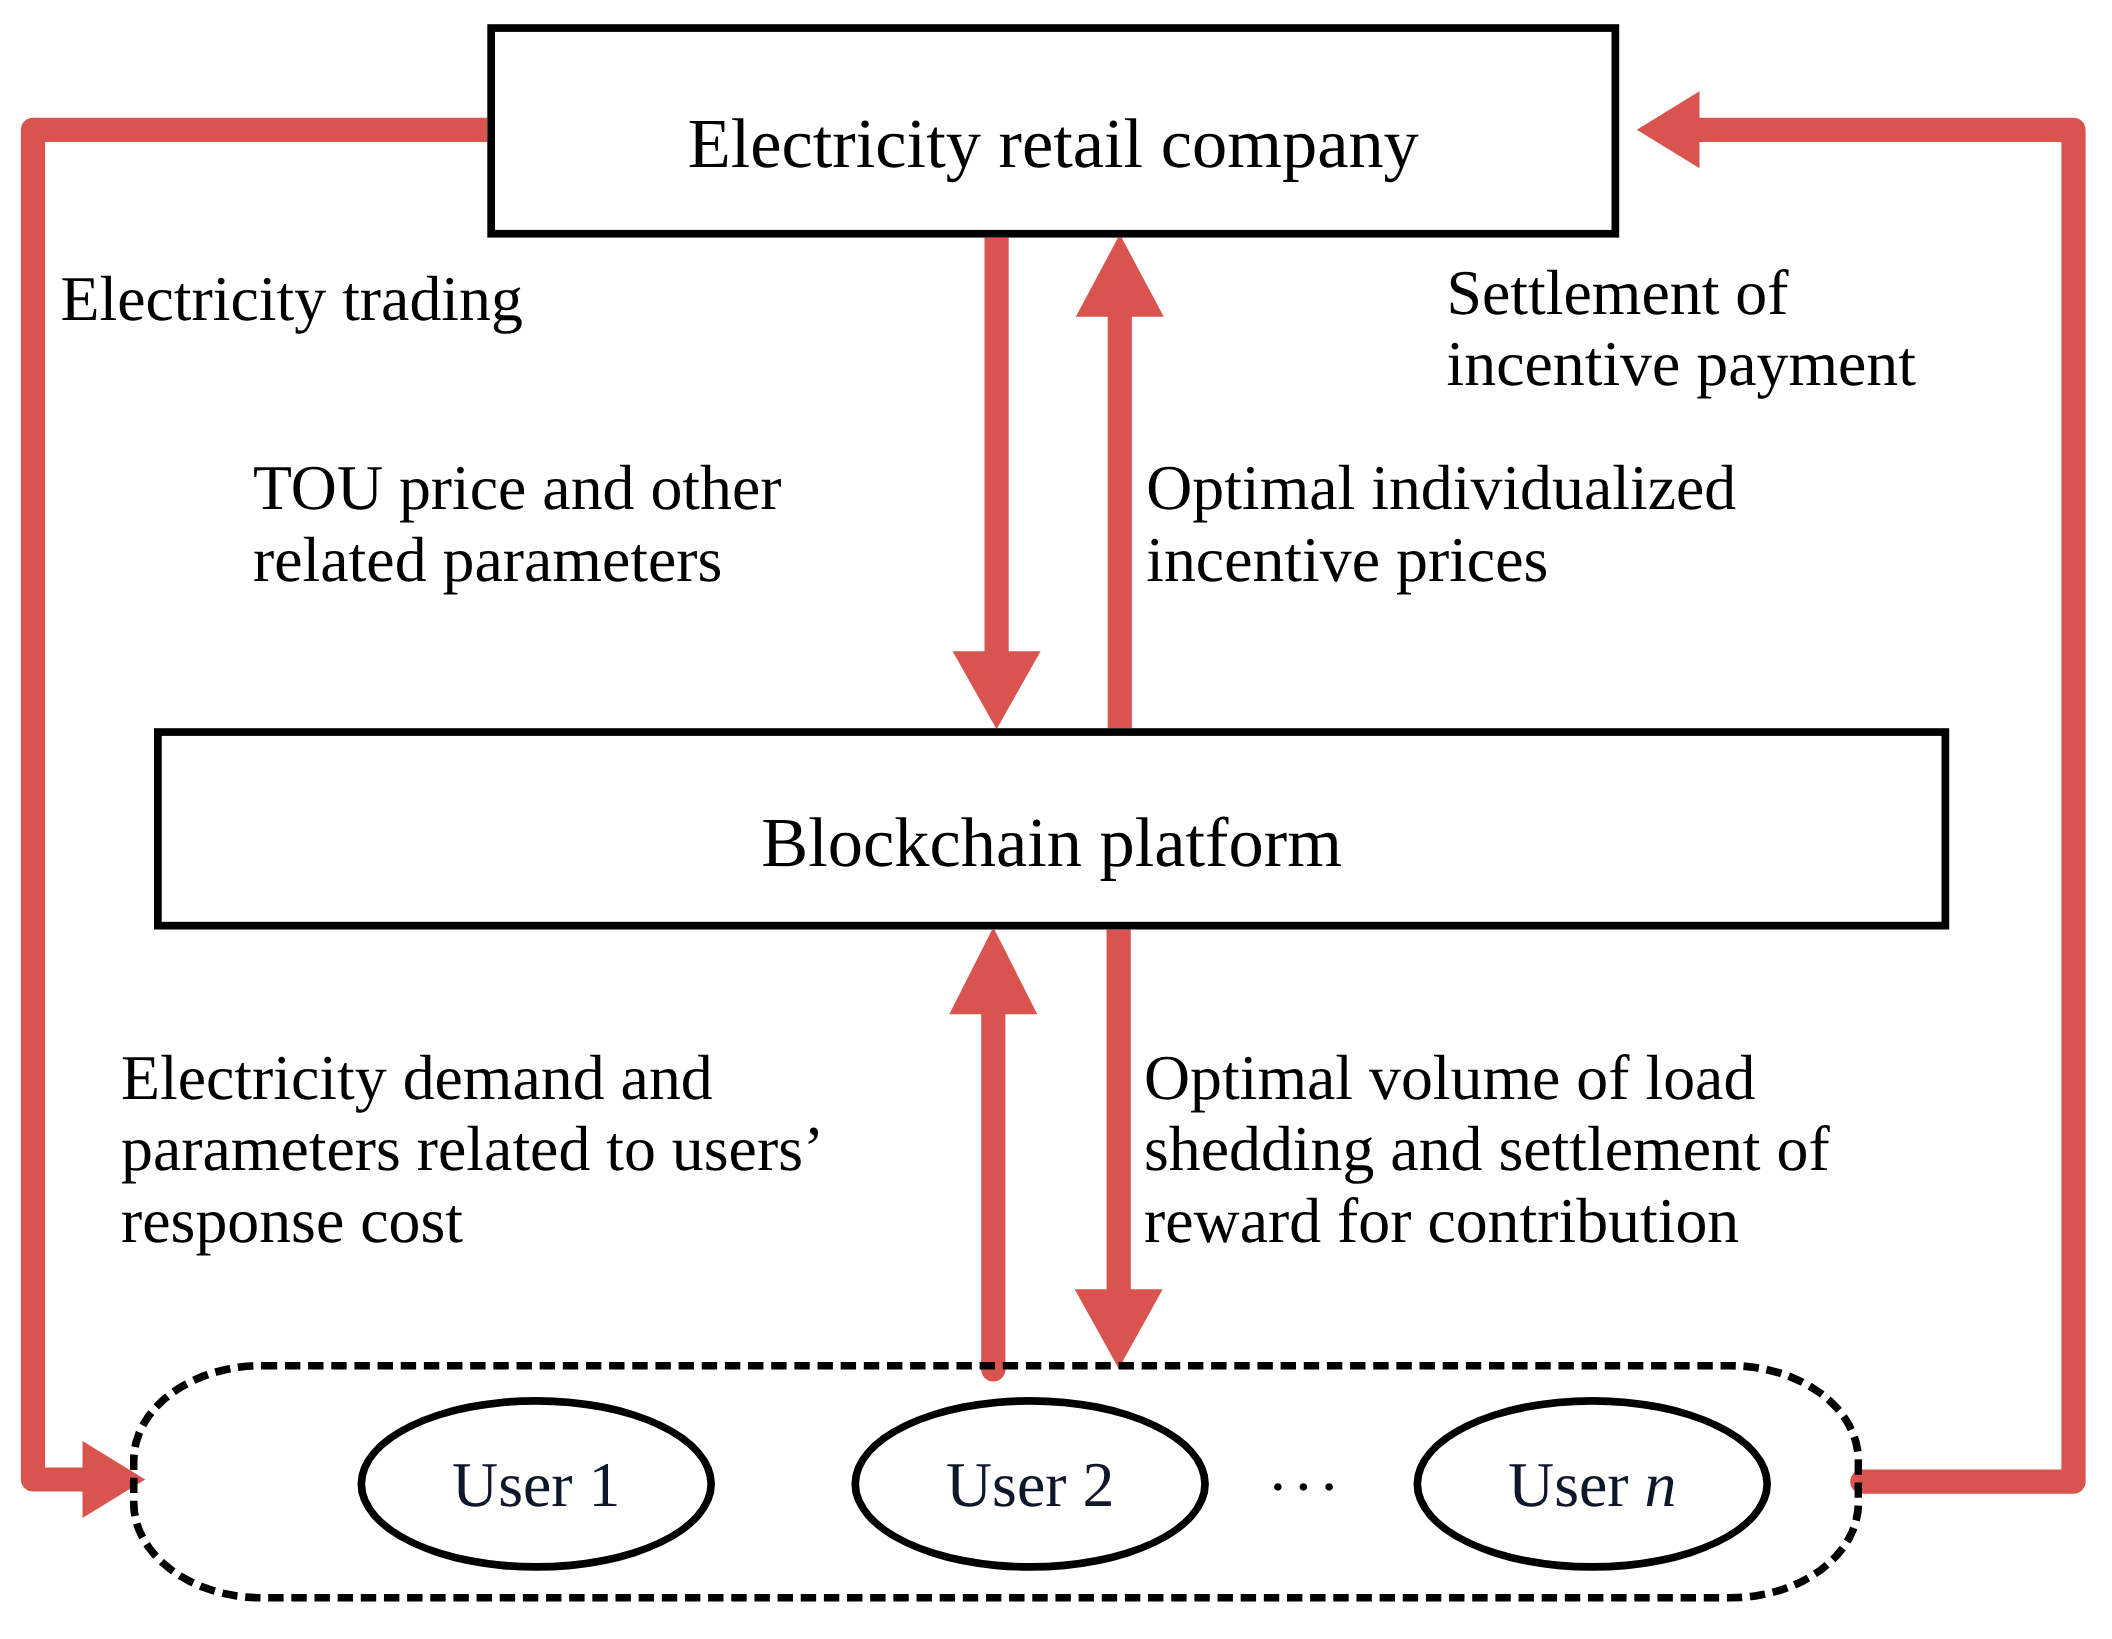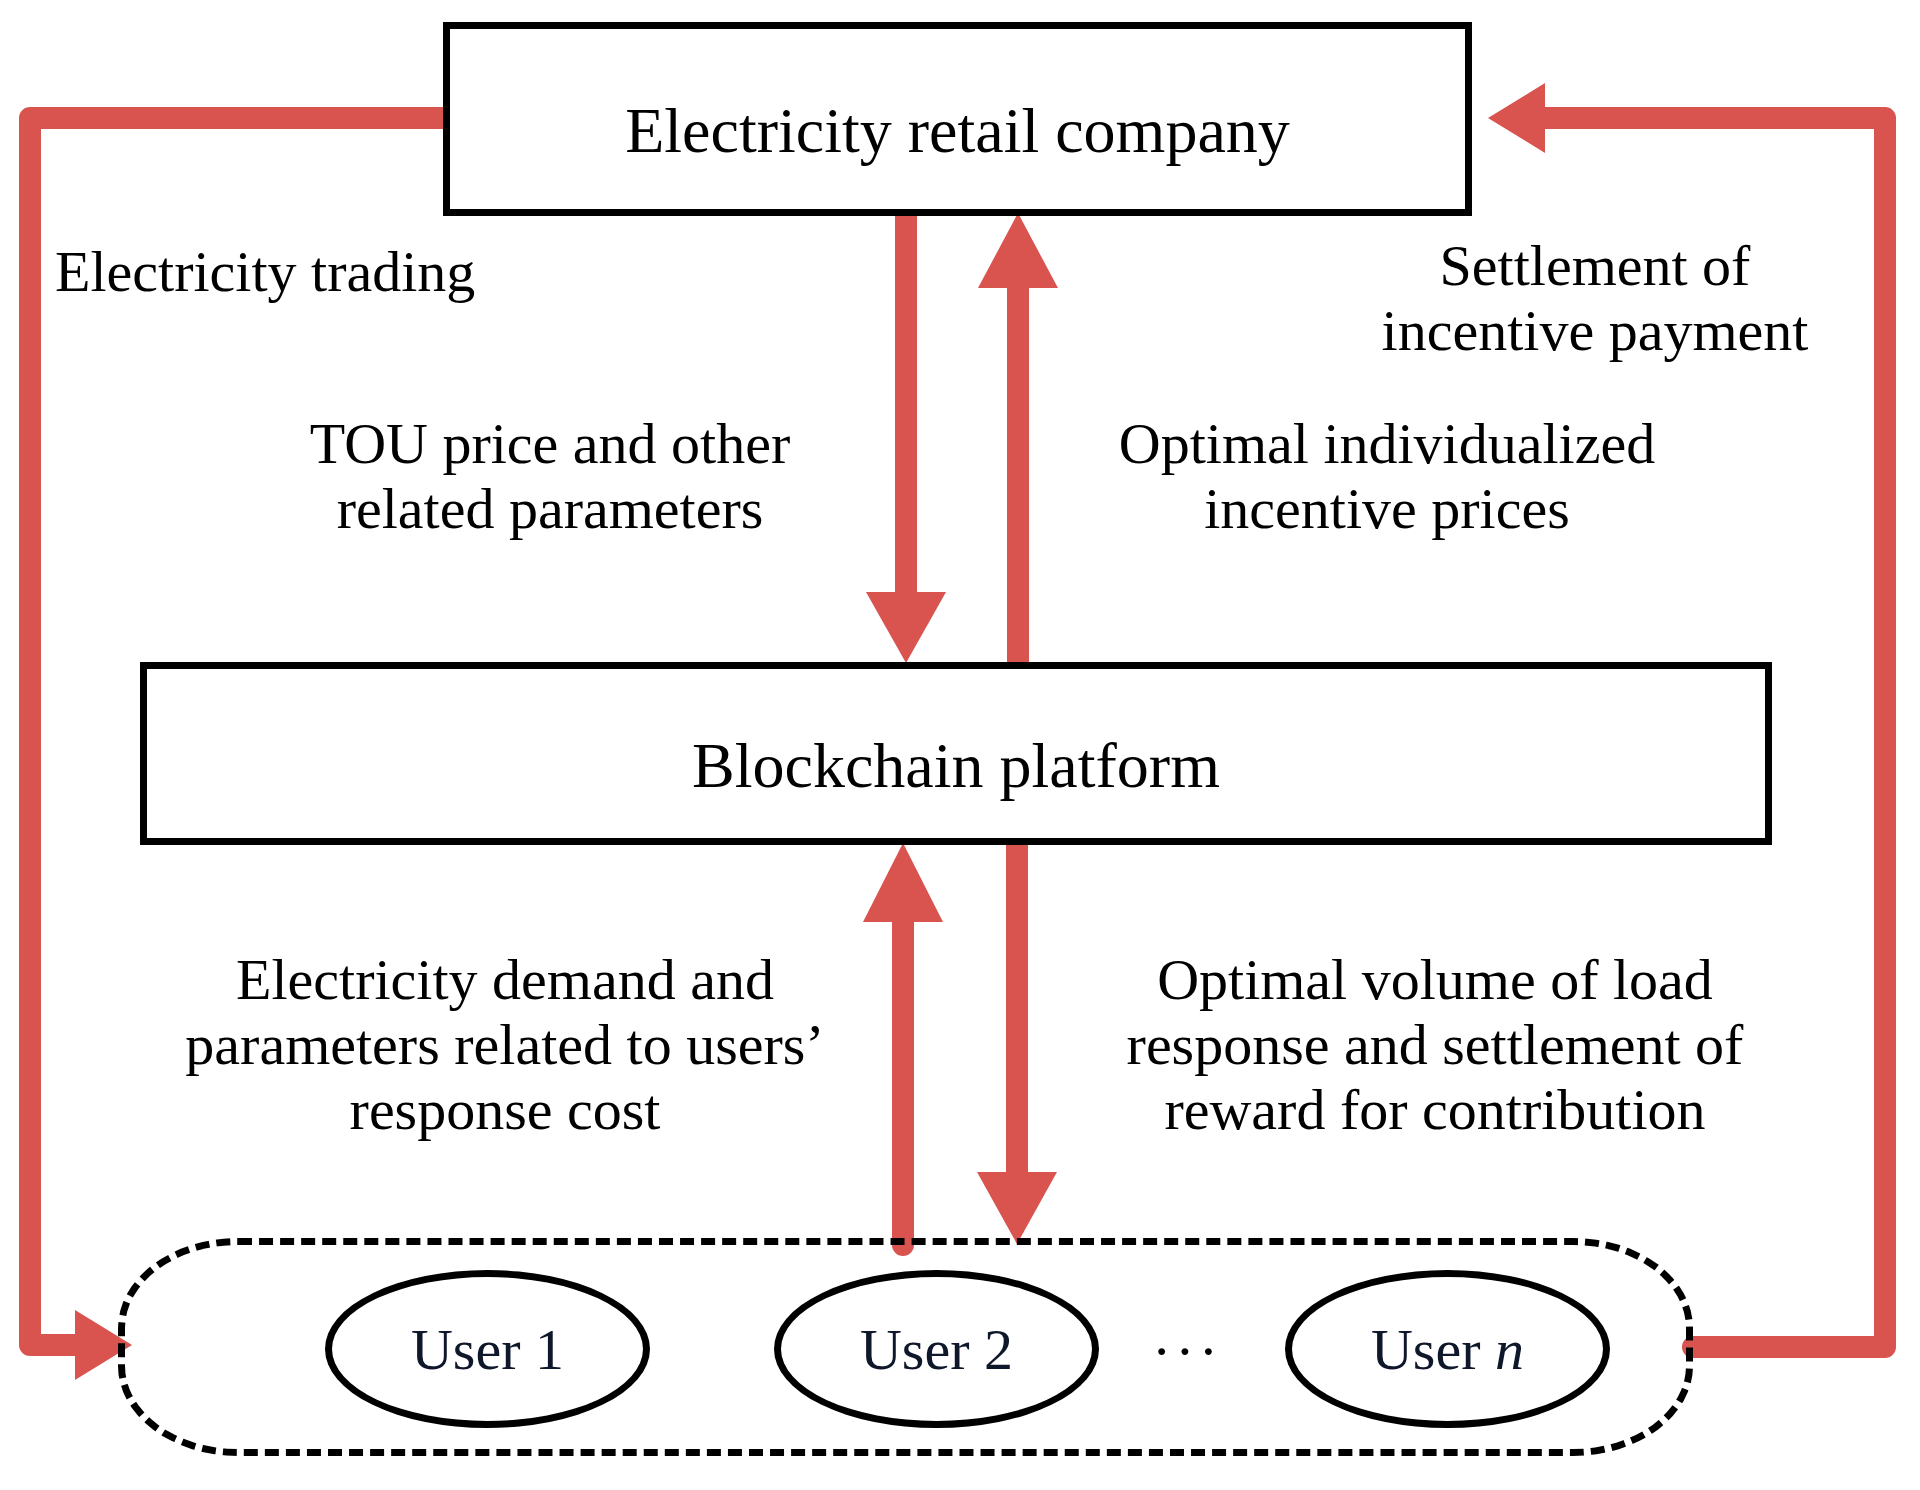--- a/index.html
+++ b/index.html
@@ -37,21 +37,20 @@
     line-height: 1.05;
     white-space: nowrap;
     margin-top: 24px;
   }
   .edge-label {
     position: absolute;
     color: #000000;
     font-size: 58px;
     line-height: 1.12;
     white-space: pre-line;
-    text-align: center;
   }
   .edge-label.left-al { text-align: left; }
   .user-node {
     position: absolute;
     border: 7px solid #000000;
     border-radius: 50%;
     background: #ffffff;
     display: flex;
     align-items: center;
     justify-content: center;
@@ -148,16 +147,16 @@
 incentive prices</span>
 
   <span class="edge-label" style="left:1315px; top:234px; width:560px;">Settlement of
 incentive payment</span>
 
   <span class="edge-label" style="left:110px; top:948px; width:790px;">Electricity demand and
 parameters related to users’
 response cost</span>
 
   <span class="edge-label" style="left:1040px; top:948px; width:790px;">Optimal volume of load
-response and settlement of
+shedding and settlement of
 reward for contribution</span>
 
 </div>
 
 </body></html>

